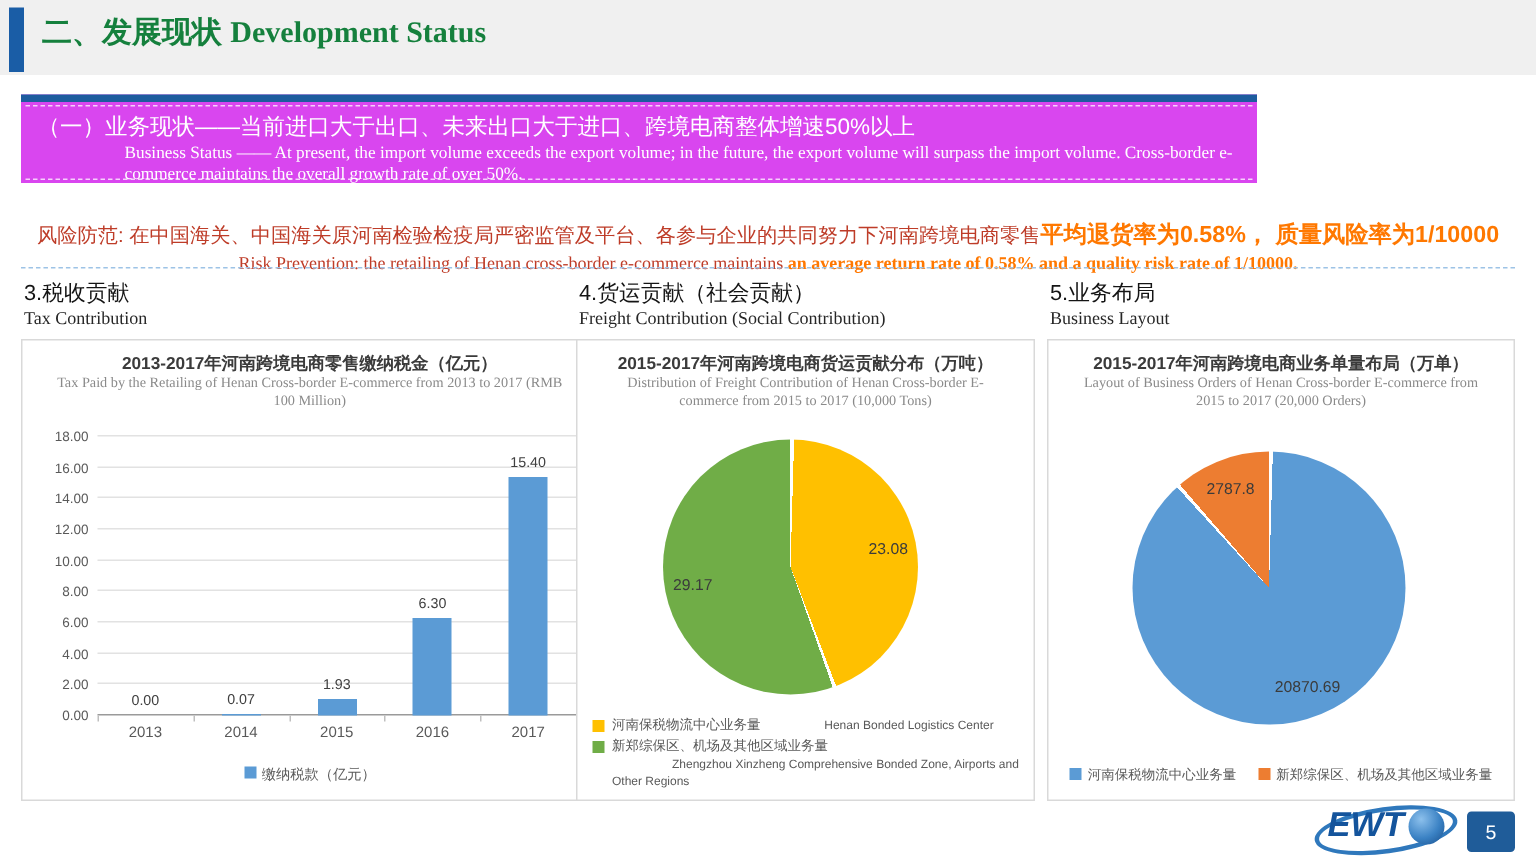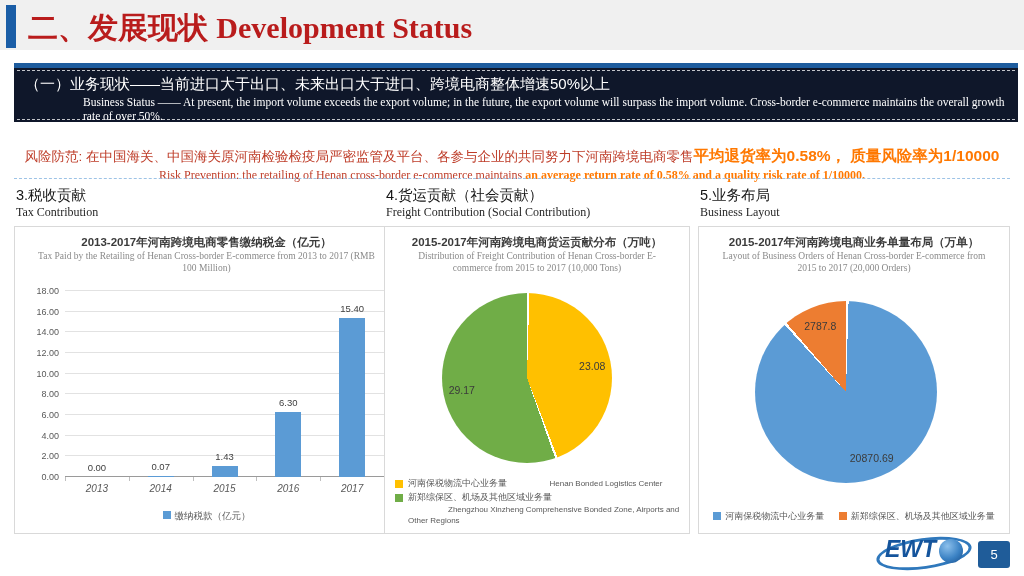--- a/index.html
+++ b/index.html
@@ -1,24 +1,24 @@
 <!DOCTYPE html>
 <html><head>
 <meta charset="utf-8">
 <style>
   html,body{margin:0;padding:0;background:#fff;}
   .slide{position:relative;width:1024px;height:576px;overflow:hidden;background:#ffffff;
          font-family:"Liberation Sans",sans-serif;}
   
   .head-band{position:absolute;left:0;top:0;width:1024px;height:50px;background:#F0F0F0;}
   .accent-bar{position:absolute;left:6px;top:5px;width:10px;height:43px;background:#1A5DA6;}
-  .slide-title{position:absolute;left:28px;top:8px;font-size:30px;font-weight:bold;color:#b91c1c;white-space:nowrap;text-align:center;}
+  .slide-title{position:absolute;left:28px;top:8px;font-size:20px;font-weight:bold;color:#15803d;white-space:nowrap;text-align:center;}
   .slide-title .en{font-family:"Liberation Serif",serif;}
   
-  .banner{position:absolute;left:14px;top:63px;width:1004px;height:59px;background:#0f172a;
+  .banner{position:absolute;left:14px;top:63px;width:824px;height:59px;background:#d946ef;
           border-top:5px solid #1D5C9E;box-sizing:border-box;}
   .banner-inner{position:absolute;left:3px;right:3px;top:2px;bottom:2px;
           border-top:1px dashed rgba(255,255,255,.75);border-bottom:1px dashed rgba(255,255,255,.75);}
   .banner-zh{color:#fff;font-size:15px;padding:4px 8px 0 8px;white-space:nowrap;}
   .banner-en{color:#fff;font-size:11.5px;font-family:"Liberation Serif",serif;line-height:1.22;
           padding:1px 10px 0 66px;}
   
   .risk{position:absolute;left:0;top:146px;width:1024px;text-align:center;}
   .risk-zh{font-size:13.5px;color:#BE3C28;}
   .risk-zh .hl{color:#FF7800;font-weight:bold;font-size:15.5px;}
@@ -36,21 +36,21 @@
   .ct{padding-top:8px;text-align:center;}
   .ct-zh{font-size:11.5px;font-weight:bold;color:#3B3B3B;}
   .ct-en{font-size:9.5px;font-family:"Liberation Serif",serif;color:#8A8A8A;line-height:1.25;margin-top:1px;padding:0 16px;}
   
   .bar-plot{position:absolute;left:50px;right:14px;top:64px;bottom:56px;}
   .gridline{position:absolute;left:0;right:0;height:1px;background:#E2E2E2;}
   .gridline.baseline{background:#9A9A9A;}
   .ytick{position:absolute;right:calc(100% + 6px);transform:translateY(50%);font-size:9px;color:#595959;white-space:nowrap;}
   .bar{position:absolute;bottom:0;width:26px;transform:translateX(-50%);}
   .bar-label{position:absolute;transform:translateX(-50%);font-size:9.5px;color:#404040;white-space:nowrap;margin-top:27px;}
-  .xtick{position:absolute;top:calc(100% + 6px);transform:translateX(-50%);font-size:10px;color:#595959;font-style:italic;}
+  .xtick{position:absolute;top:calc(100% + 6px);transform:translateX(-50%);font-size:10px;color:#595959;}
   .btick{position:absolute;top:100%;width:1px;height:4px;background:#BFBFBF;}
   .legend-c{position:absolute;bottom:10px;left:0;right:0;text-align:center;font-size:9.5px;color:#595959;}
   .sq{display:inline-block;width:8px;height:8px;vertical-align:middle;margin:0 4px 2px 0;}
   .litem{display:inline-block;margin:0 6px;white-space:nowrap;}
   
   .pie{position:absolute;border-radius:50%;}
   #pie-freight{left:57px;top:66px;width:170px;height:170px;}
   #pie-orders{left:56px;top:74px;width:182px;height:182px;}
   .pie-label{position:absolute;transform:translate(-50%,-50%);font-size:10.5px;color:#3B3B3B;white-space:nowrap;}
   .legend-left{position:absolute;left:10px;right:6px;bottom:6px;font-size:9px;color:#595959;}
@@ -142,21 +142,21 @@
         <div class="btick" style="left: 60%;"></div>
         <div class="btick" style="left: 80%;"></div>
         <div class="btick" style="left: 100%;"></div>
         <div class="bar" style="left: 10%; height: 0%; background: rgb(91, 155, 213);"></div>
         <div class="bar-label" style="left: 10%; bottom: calc(0% + 4px);">0.00</div>
         <div class="xtick" style="left: 10%;">2013</div>
         <div class="bar" style="left: 30%; height: 0.388889%; background: rgb(91, 155, 213); min-height: 1px;"></div>
         <div class="bar-label" style="left: 30%; bottom: calc(0.388889% + 4px);">0.07</div>
         <div class="xtick" style="left: 30%;">2014</div>
         <div class="bar" style="left: 50%; height: 6.16667%; background: rgb(91, 155, 213); min-height: 1px;"></div>
-        <div class="bar-label" style="left: 50%; bottom: calc(6.16667% + 4px);">1.43</div>
+        <div class="bar-label" style="left: 50%; bottom: calc(6.16667% + 4px);">1.93</div>
         <div class="xtick" style="left: 50%;">2015</div>
         <div class="bar" style="left: 70%; height: 35%; background: rgb(91, 155, 213); min-height: 1px;"></div>
         <div class="bar-label" style="left: 70%; bottom: calc(35% + 4px);">6.30</div>
         <div class="xtick" style="left: 70%;">2016</div>
         <div class="bar" style="left: 90%; height: 85.5556%; background: rgb(91, 155, 213); min-height: 1px;"></div>
         <div class="bar-label" style="left: 90%; bottom: calc(85.5556% + 4px);">15.40</div>
         <div class="xtick" style="left: 90%;">2017</div>
       </div>
     <div class="legend-c">
       <span class="sq" style="background: rgb(91, 155, 213);"></span><span>缴纳税款（亿元）</span>

